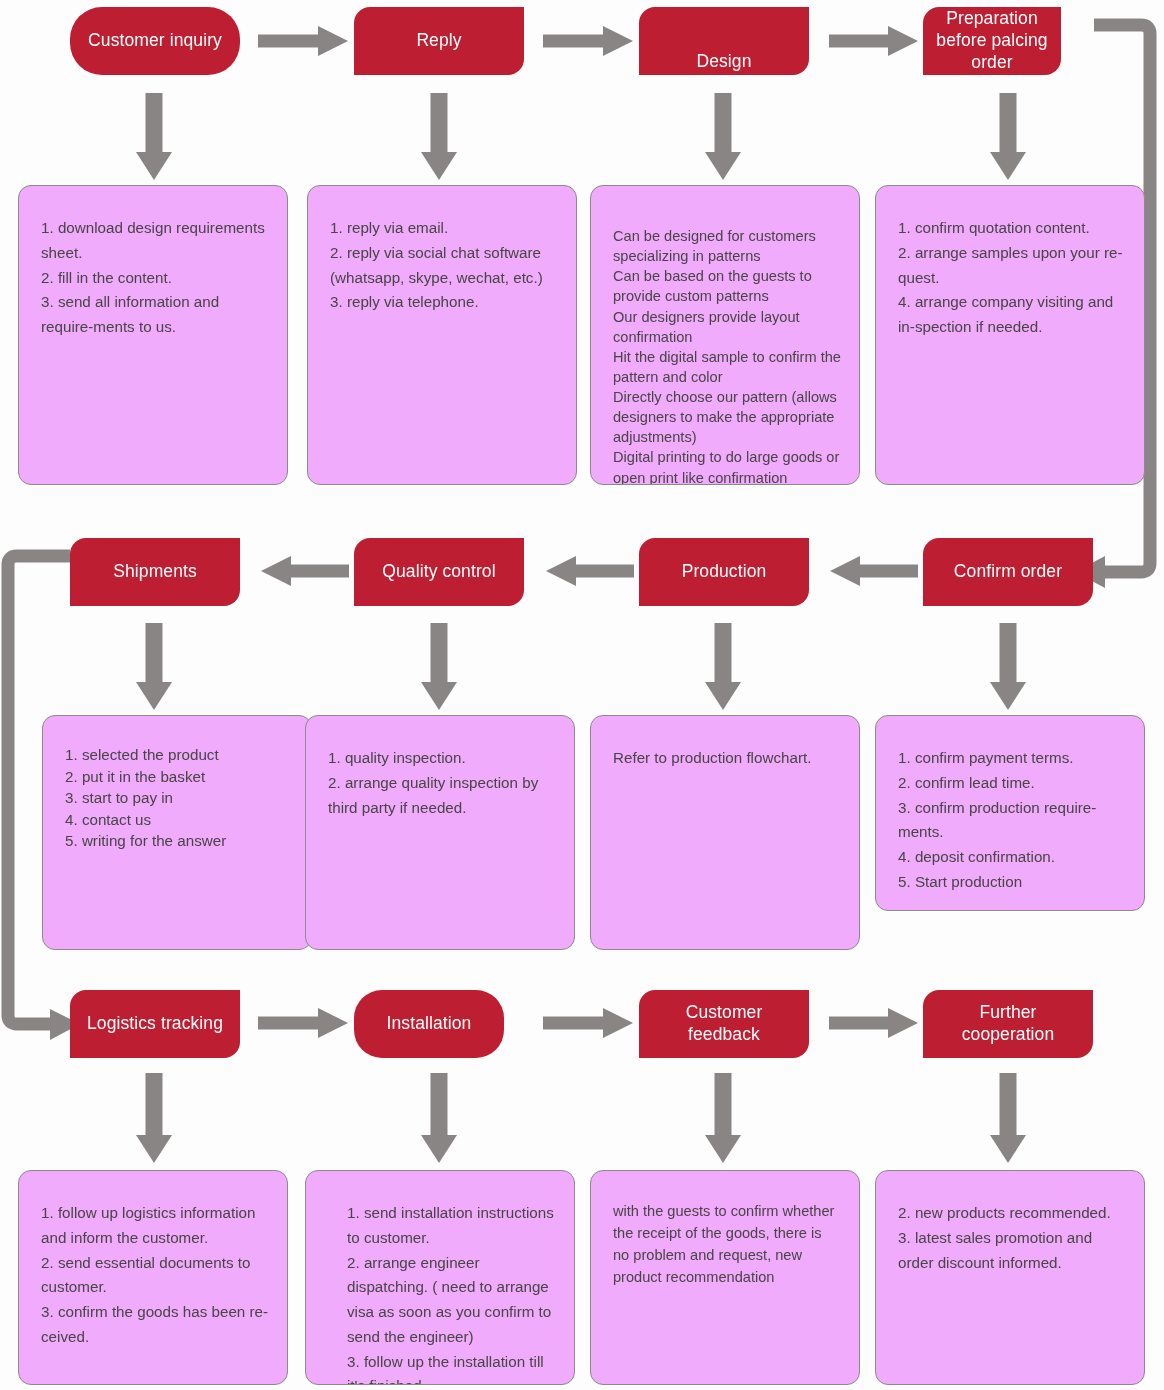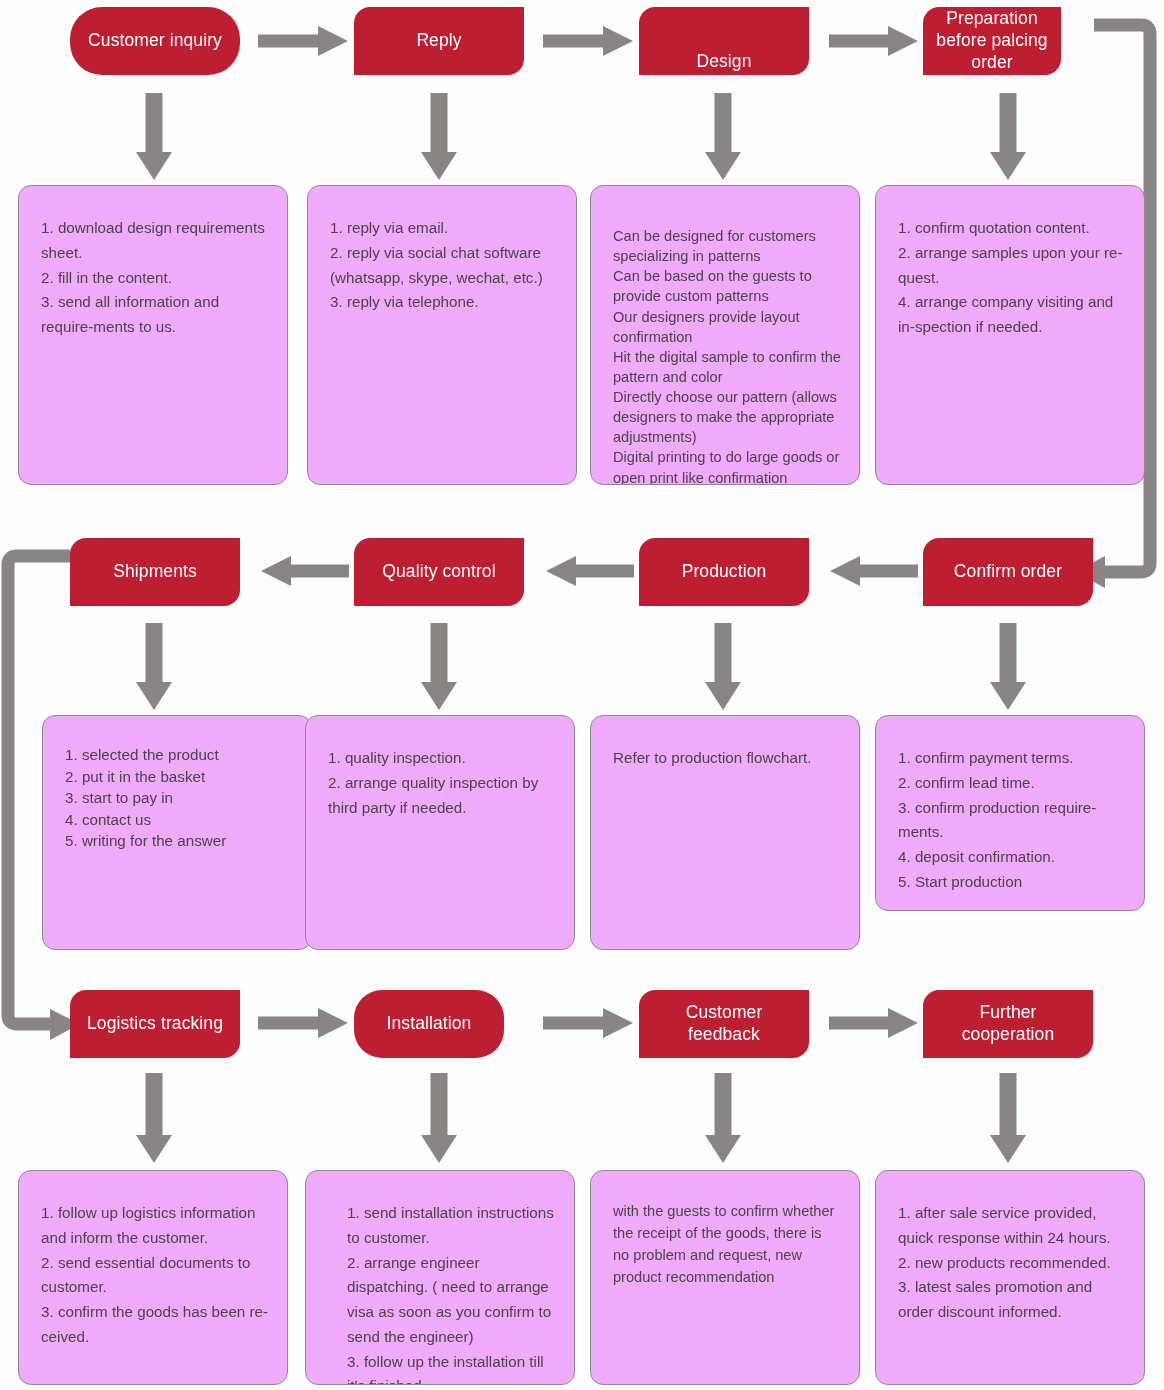--- a/index.html
+++ b/index.html
@@ -267,18 +267,17 @@
   </div>
   <div class="detail" style="left:305px; top:1170px; width:270px; height:215px;padding-left:41px;">
     <span class="ln">1. send installation instructions to customer.</span>
     <span class="ln">2. arrange engineer dispatching. ( need to arrange visa as soon as you confirm to send the engineer)</span>
     <span class="ln">3. follow up the installation till it's finished.</span>
   </div>
   <div class="detail" style="left:590px; top:1170px; width:270px; height:215px; font-size:14.6px; line-height:1.5;">
     <span class="ln">with the guests to confirm whether the receipt of the goods, there is no problem and request, new product recommendation</span>
   </div>
   <div class="detail" style="left:875px; top:1170px; width:270px; height:215px;">
-    <span class="ln">1. after sale service provided, quick response within 24 hours.</span>
     <span class="ln">2. new products recommended.</span>
     <span class="ln">3. latest sales promotion and order discount informed.</span>
   </div>
 
 </div>
 
 </body></html>

